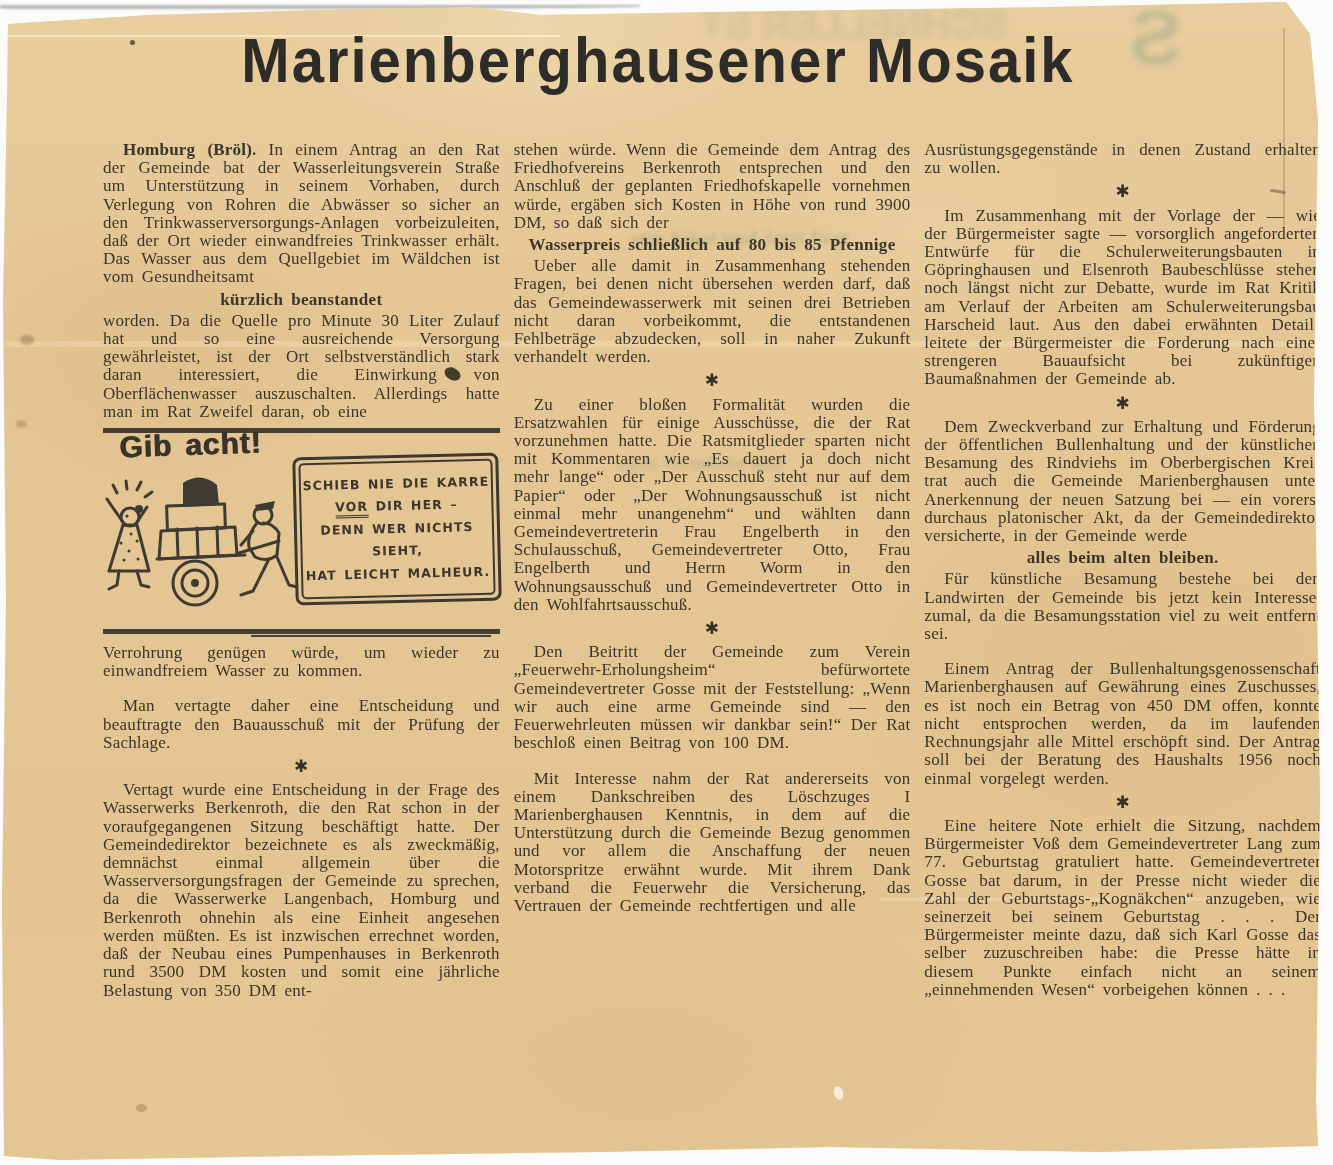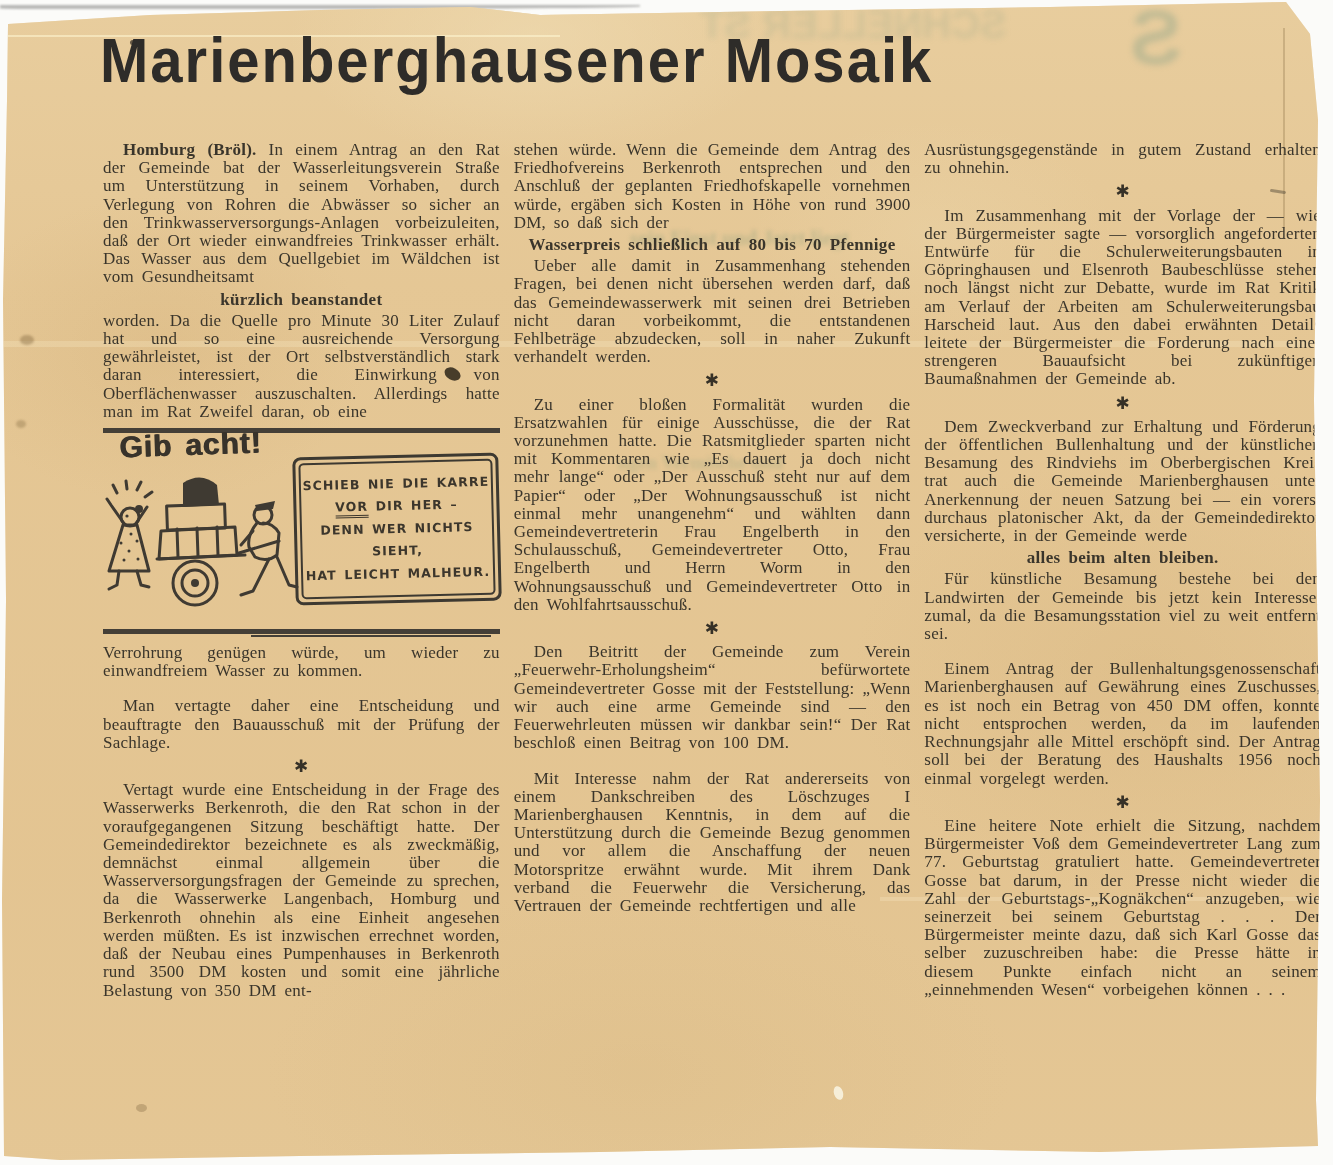--- a/index.html
+++ b/index.html
@@ -45,21 +45,21 @@
   .ghost{position:absolute;pointer-events:none;color:rgba(105,145,120,.25);
     font-weight:bold;filter:blur(2px);white-space:nowrap;}
   .g1{top:-8px;left:1130px;font:bold 78px "Liberation Sans",sans-serif;
       transform:scaleX(-1);color:rgba(110,150,128,.30);filter:blur(3px);}
   .g2{top:2px;left:700px;font:bold 40px "Liberation Sans",sans-serif;
       transform:scaleX(-1);color:rgba(115,152,130,.18);filter:blur(3px);}
   .g3{top:226px;left:630px;font:bold 21px "Liberation Serif",serif;color:rgba(100,140,112,.28);}
   .g4{top:452px;left:618px;font:bold 19px "Liberation Serif",serif;color:rgba(100,140,112,.22);}
 
   
-  .head-wrap{position:absolute;top:30px;left:100px;width:1130px;text-align:left;color:#2e2c29;}
+  .head-wrap{position:absolute;top:30px;left:93px;width:1130px;text-align:center;color:#2e2c29;}
   .headline{font-family:"Liberation Sans",sans-serif;font-weight:bold;font-size:58px;
     letter-spacing:2px;line-height:1.05;transform:scaleY(1.08);}
   .subtitle{margin-top:14px;font-family:"Liberation Serif",serif;font-weight:bold;
     font-size:23px;letter-spacing:.5px;color:#343029;}
 
   
   .columns{position:absolute;top:141px;left:103px;right:12px;display:flex;gap:14px;}
   .col{flex:1;min-width:0;color:#3a352b;font-size:17px;line-height:18.2px;
     text-align:justify;word-spacing:3.5px;letter-spacing:.2px;hyphens:auto;}
   .para{margin:0;}
@@ -184,33 +184,33 @@
             <div class="para">Verrohrung genügen würde, um wieder zu einwandfreiem Wasser zu kommen.</div>
             <div class="para indent">Man vertagte daher eine Entscheidung und beauftragte den Bauausschuß mit der Prüfung der Sachlage.</div>
             <div class="asterisk">✱</div>
             <div class="para indent">Vertagt wurde eine Entscheidung in der Frage des Wasserwerks Berkenroth, die den Rat schon in der voraufgegangenen Sitzung beschäftigt hatte. Der Gemeindedirektor bezeichnete es als zweckmäßig, demnächst einmal allgemein über die Wasserversorgungsfragen der Gemeinde zu sprechen, da die Wasserwerke Langenbach, Homburg und Berkenroth ohnehin als eine Einheit angesehen werden müßten. Es ist inzwischen errechnet worden, daß der Neubau eines Pumpenhauses in Berkenroth rund 3500 DM kosten und somit eine jährliche Belastung von 350 DM ent-</div>
           </div>
       </div>
 
       <div class="col">
         <div>
             <div class="para">stehen würde. Wenn die Gemeinde dem Antrag des Friedhofvereins Berkenroth entsprechen und den Anschluß der geplanten Friedhofskapelle vornehmen würde, ergäben sich Kosten in Höhe von rund 3900 DM, so daß sich der</div>
-            <div class="subhead">Wasserpreis schließlich auf 80 bis 70 Pfennige</div>
+            <div class="subhead">Wasserpreis schließlich auf 80 bis 85 Pfennige</div>
             <div class="para indent">Ueber alle damit in Zusammenhang stehenden Fragen, bei denen nicht übersehen werden darf, daß das Gemeindewasserwerk mit seinen drei Betrieben nicht daran vorbeikommt, die entstandenen Fehlbeträge abzudecken, soll in naher Zukunft verhandelt werden.</div>
             <div class="asterisk">✱</div>
             <div class="para indent">Zu einer bloßen Formalität wurden die Ersatzwahlen für einige Ausschüsse, die der Rat vorzunehmen hatte. Die Ratsmitglieder sparten nicht mit Kommentaren wie „Es dauert ja doch nicht mehr lange“ oder „Der Ausschuß steht nur auf dem Papier“ oder „Der Wohnungsausschuß ist nicht einmal mehr unangenehm“ und wählten dann Gemeindevertreterin Frau Engelberth in den Schulausschuß, Gemeindevertreter Otto, Frau Engelberth und Herrn Worm in den Wohnungsausschuß und Gemeindevertreter Otto in den Wohlfahrtsausschuß.</div>
             <div class="asterisk">✱</div>
             <div class="para indent">Den Beitritt der Gemeinde zum Verein „Feuerwehr-Erholungsheim“ befürwortete Gemeindevertreter Gosse mit der Feststellung: „Wenn wir auch eine arme Gemeinde sind — den Feuerwehrleuten müssen wir dankbar sein!“ Der Rat beschloß einen Beitrag von 100 DM.</div>
             <div class="para indent">Mit Interesse nahm der Rat andererseits von einem Dankschreiben des Löschzuges I Marienberghausen Kenntnis, in dem auf die Unterstützung durch die Gemeinde Bezug genommen und vor allem die Anschaffung der neuen Motorspritze erwähnt wurde. Mit ihrem Dank verband die Feuerwehr die Versicherung, das Vertrauen der Gemeinde rechtfertigen und alle</div>
           </div>
       </div>
 
       <div class="col">
         <div>
-            <div class="para">Ausrüstungsgegenstände in gutem Zustand erhalten zu ohnehin.</div>
+            <div class="para">Ausrüstungsgegenstände in denen Zustand erhalten zu wollen.</div>
             <div class="asterisk">✱</div>
             <div class="para indent">Im Zusammenhang mit der Vorlage der — wie der Bürgermeister sagte — vorsorglich angeforderten Entwürfe für die Schulerweiterungsbauten in Göpringhausen und Elsenroth Baubeschlüsse stehen noch längst nicht zur Debatte, wurde im Rat Kritik am Verlauf der Arbeiten am Schulerweiterungsbau Harscheid laut. Aus den dabei erwähnten Details leitete der Bürgermeister die Forderung nach einer strengeren Bauaufsicht bei zukünftigen Baumaßnahmen der Gemeinde ab.</div>
             <div class="asterisk">✱</div>
             <div class="para indent">Dem Zweckverband zur Erhaltung und Förderung der öffentlichen Bullenhaltung und der künstlichen Besamung des Rindviehs im Oberbergischen Kreis trat auch die Gemeinde Marienberghausen unter Anerkennung der neuen Satzung bei — ein vorerst durchaus platonischer Akt, da der Gemeindedirektor versicherte, in der Gemeinde werde</div>
             <div class="subhead">alles beim alten bleiben.</div>
             <div class="para indent">Für künstliche Besamung bestehe bei den Landwirten der Gemeinde bis jetzt kein Interesse, zumal, da die Besamungsstation viel zu weit entfernt sei.</div>
             <div class="para indent">Einem Antrag der Bullenhaltungsgenossenschaft Marienberghausen auf Gewährung eines Zuschusses, es ist noch ein Betrag von 450 DM offen, konnte nicht entsprochen werden, da im laufenden Rechnungsjahr alle Mittel erschöpft sind. Der Antrag soll bei der Beratung des Haushalts 1956 noch einmal vorgelegt werden.</div>
             <div class="asterisk">✱</div>
             <div class="para indent">Eine heitere Note erhielt die Sitzung, nachdem Bürgermeister Voß dem Gemeindevertreter Lang zum 77. Geburtstag gratuliert hatte. Gemeindevertreter Gosse bat darum, in der Presse nicht wieder die Zahl der Geburtstags-„Kognäkchen“ anzugeben, wie seinerzeit bei seinem Geburtstag . . . Der Bürgermeister meinte dazu, daß sich Karl Gosse das selber zuzuschreiben habe: die Presse hätte in diesem Punkte einfach nicht an seinem „einnehmenden Wesen“ vorbeigehen können . . .</div>
           </div>

